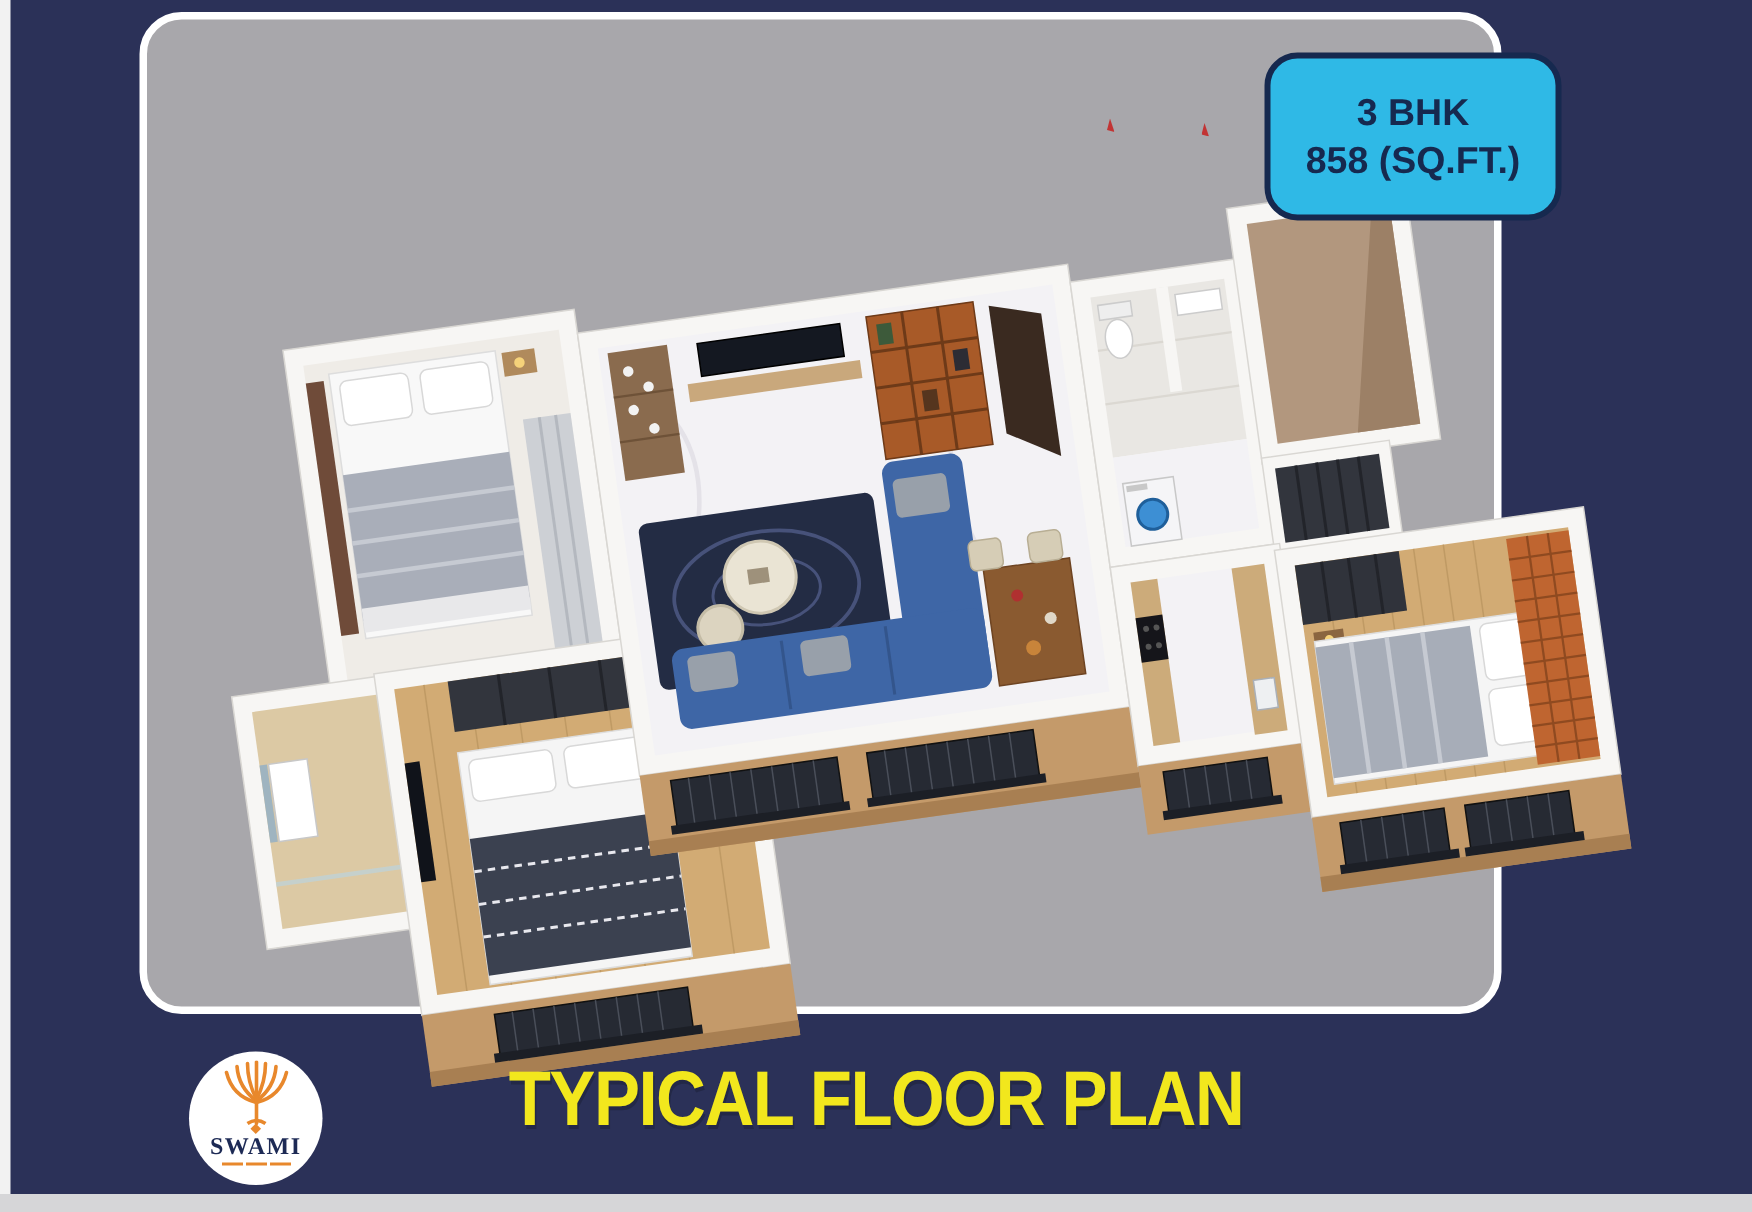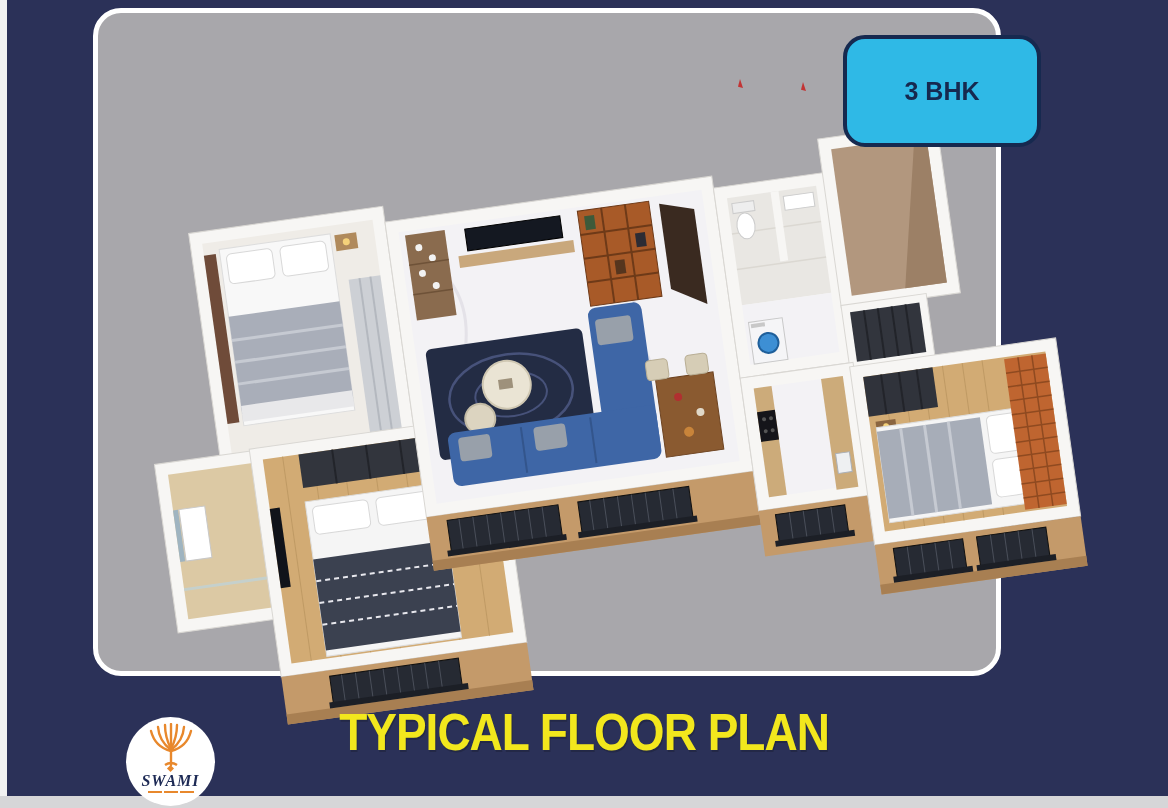--- a/index.html
+++ b/index.html
@@ -32,25 +32,24 @@
   .red-mark.m1 { left:640px; top:66px; }
   .red-mark.m2 { left:703px; top:69px; }
 
   .footer-title {
     position:absolute; left:0; top:702px; width:1168px; text-align:center;
     color:#f2e71d; font-size:46px; font-weight:800; letter-spacing:-1px;
     transform:scaleY(1.12); transform-origin:top center;
     text-shadow:1px 2px 0 rgba(20,25,40,0.35);
   }
   .logo {
-    position:absolute; left:126px; top:717px; width:89px; height:89px;
+    position:absolute; left:126px; top:701px; width:89px; height:89px;
     background:#ffffff; border-radius:50%; z-index:4;
     display:flex; flex-direction:column; align-items:center; justify-content:flex-end;
     padding-bottom:13px;
-    font-style:italic;
   }
   .logo .emblem { position:absolute; top:6px; left:50%; transform:translateX(-50%); }
   .logo .diamond { width:5px; height:5px; background:#e8882c; transform:rotate(45deg); margin-bottom:2px; }
   .logo .name {
     font-family:"Liberation Serif", serif; font-weight:700; font-size:16px;
     color:#1d2a55; letter-spacing:1px; line-height:16px;
   }
   .logo .tagline { display:flex; gap:2px; margin-top:2px; }
   .logo .tagline i { display:block; width:14px; height:2px; background:#e8882c; }
 </style>
@@ -344,20 +343,21 @@
           <rect x="768" y="466" width="80" height="6" fill="#1c1f26"></rect>
           <rect x="852" y="466" width="80" height="6" fill="#1c1f26"></rect>
         </g>
       </g>
 
     </g>
   </svg>
 
   <div class="badge">
     <span>3 BHK</span>
+    <span>858 (SQ.FT.)</span>
   </div>
 
   <div class="red-mark m1"></div>
   <div class="red-mark m2"></div>
 </div>
 
 <div class="footer-title">TYPICAL FLOOR PLAN</div>
 
 <div class="logo">
   <svg class="emblem" width="52" height="46" viewBox="0 0 52 46">

